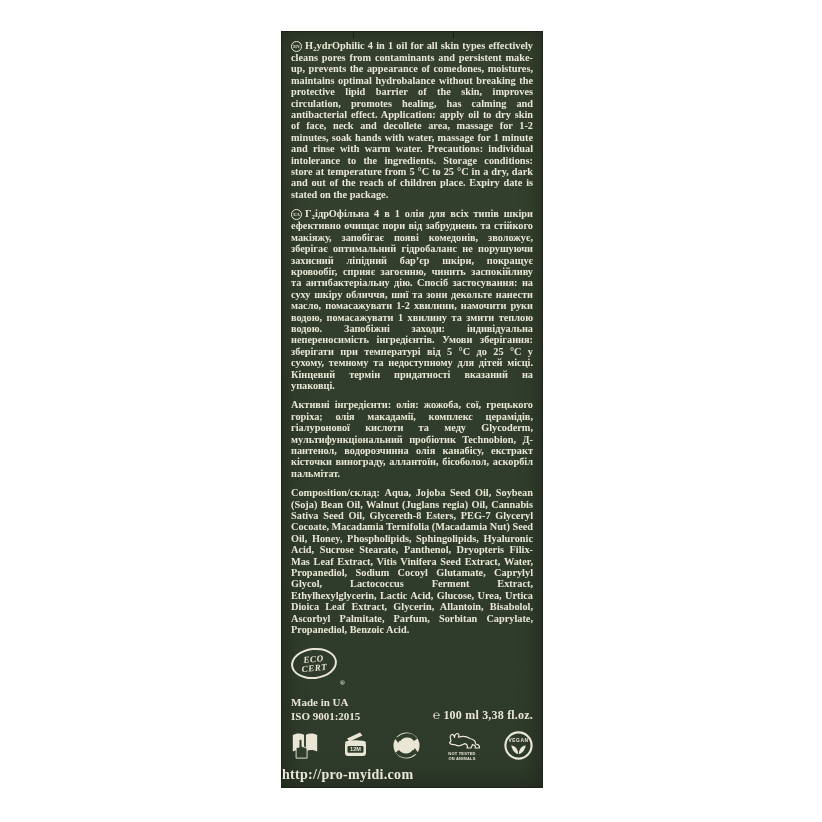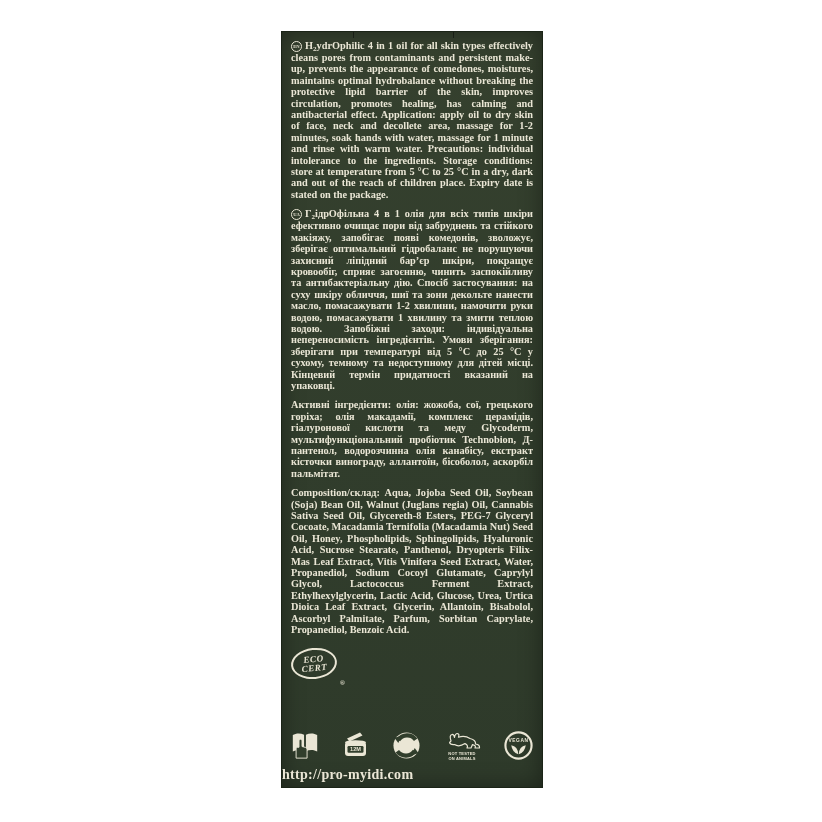--- a/index.html
+++ b/index.html
@@ -57,20 +57,27 @@
     <div class="cert-row">
       <div class="ecocert-wrap">
         <div class="ecocert">
           <span>ECO</span>
           <span>CERT</span>
         </div>
         <span class="reg">®</span>
       </div>
     </div>
 
+    <div class="made-row">
+      <div class="lines">
+        <div>Made in UA</div>
+        <div>ISO 9001:2015</div>
+      </div>
+      <div class="volume">℮ 100 ml 3,38 fl.oz.</div>
+    </div>
 
     <div class="icons-row">
 
       <svg width="30" height="30" viewBox="0 0 32 30">
         <path d="M15 4 C11 2 6 2.4 3 4.4 L3 22 C6 20 11 19.6 15 21.6 Z" fill="#eae6d5"></path>
         <path d="M17 4 C21 2 26 2.4 29 4.4 L29 22 C26 20 21 19.6 17 21.6 Z" fill="#eae6d5"></path>
         <path d="M6.5 29 L6.5 19 Q6.5 17.4 8.2 17.4 L9.6 17.4 L9.6 10.5 Q9.6 8.8 11.2 8.8 Q12.8 8.8 12.8 10.5 L12.8 16.6 L16.6 17.6 Q18.2 18.1 18.2 20 L18.2 29 Z" fill="#313e2c" stroke="#eae6d5" stroke-width="1"></path>
       </svg>
 
       <svg width="32" height="29" viewBox="0 0 32 29">

